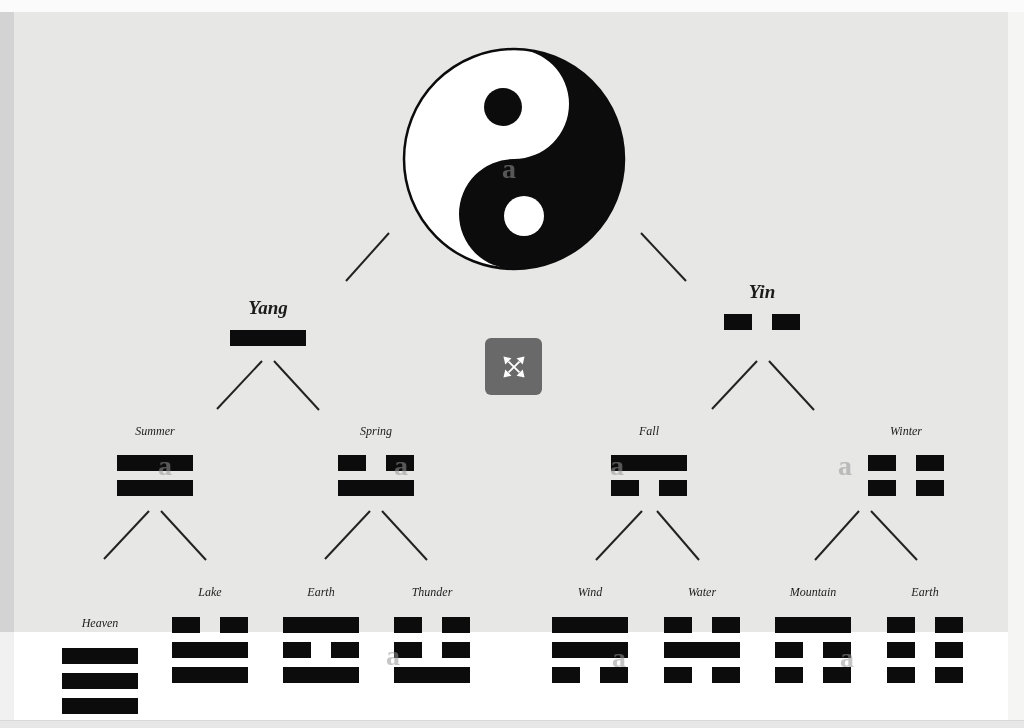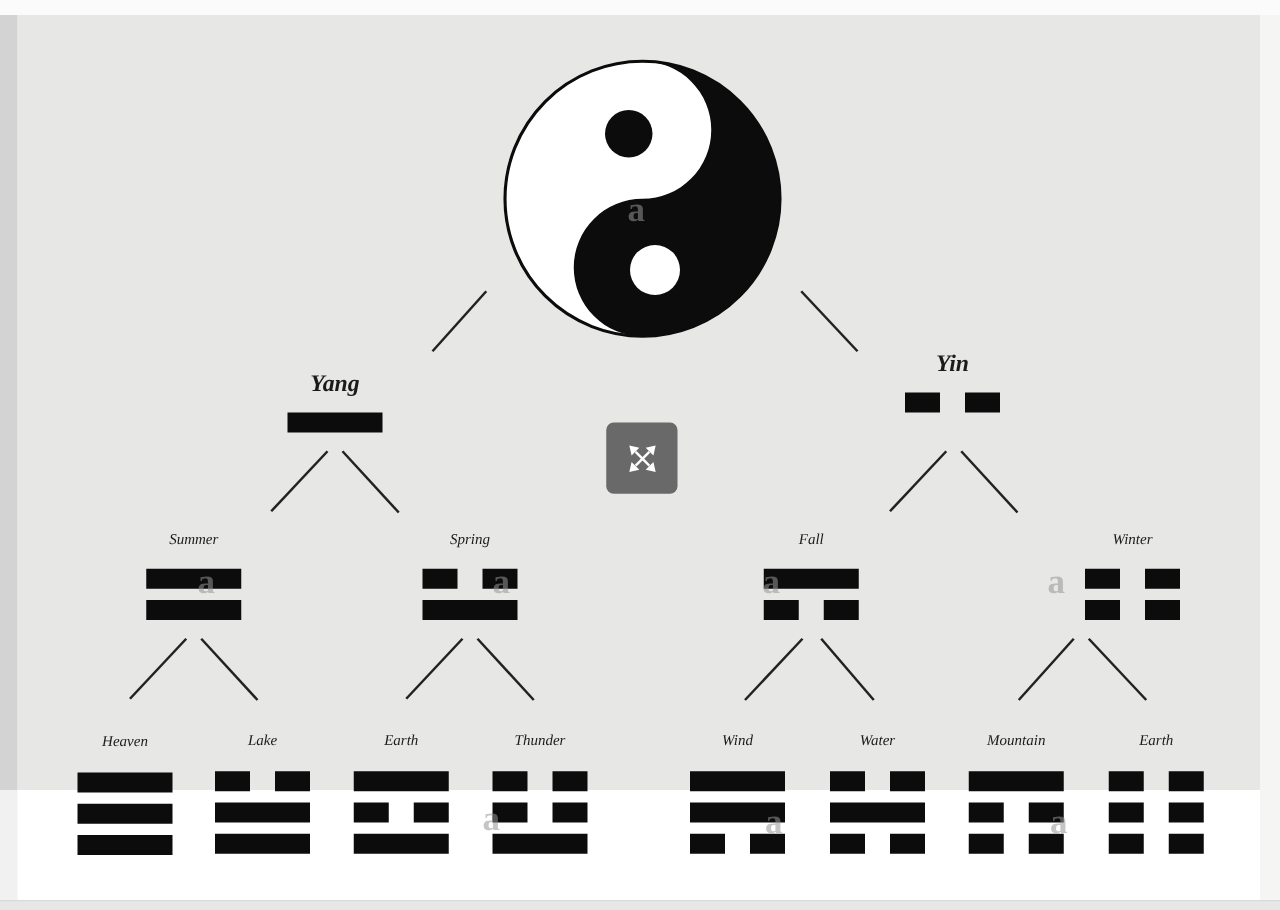--- a/index.html
+++ b/index.html
@@ -121,21 +121,21 @@
           <div class="seg"></div>
           <div class="seg"></div>
         </div>
         <div class="bar-row broken">
           <div class="seg"></div>
           <div class="seg"></div>
         </div>
       </div>
   </div>
 
-  <div class="node lvl3" style="left:40px;top:582px">
+  <div class="node lvl3" style="left:40px;top:612px">
     <div class="node-label">Heaven</div>
     <div class="symbol">
         <div class="bar-row solid"></div>
         <div class="bar-row solid"></div>
         <div class="bar-row solid"></div>
       </div>
   </div>
   <div class="node lvl3" style="left:150px;top:581px">
     <div class="node-label">Lake</div>
     <div class="symbol">

